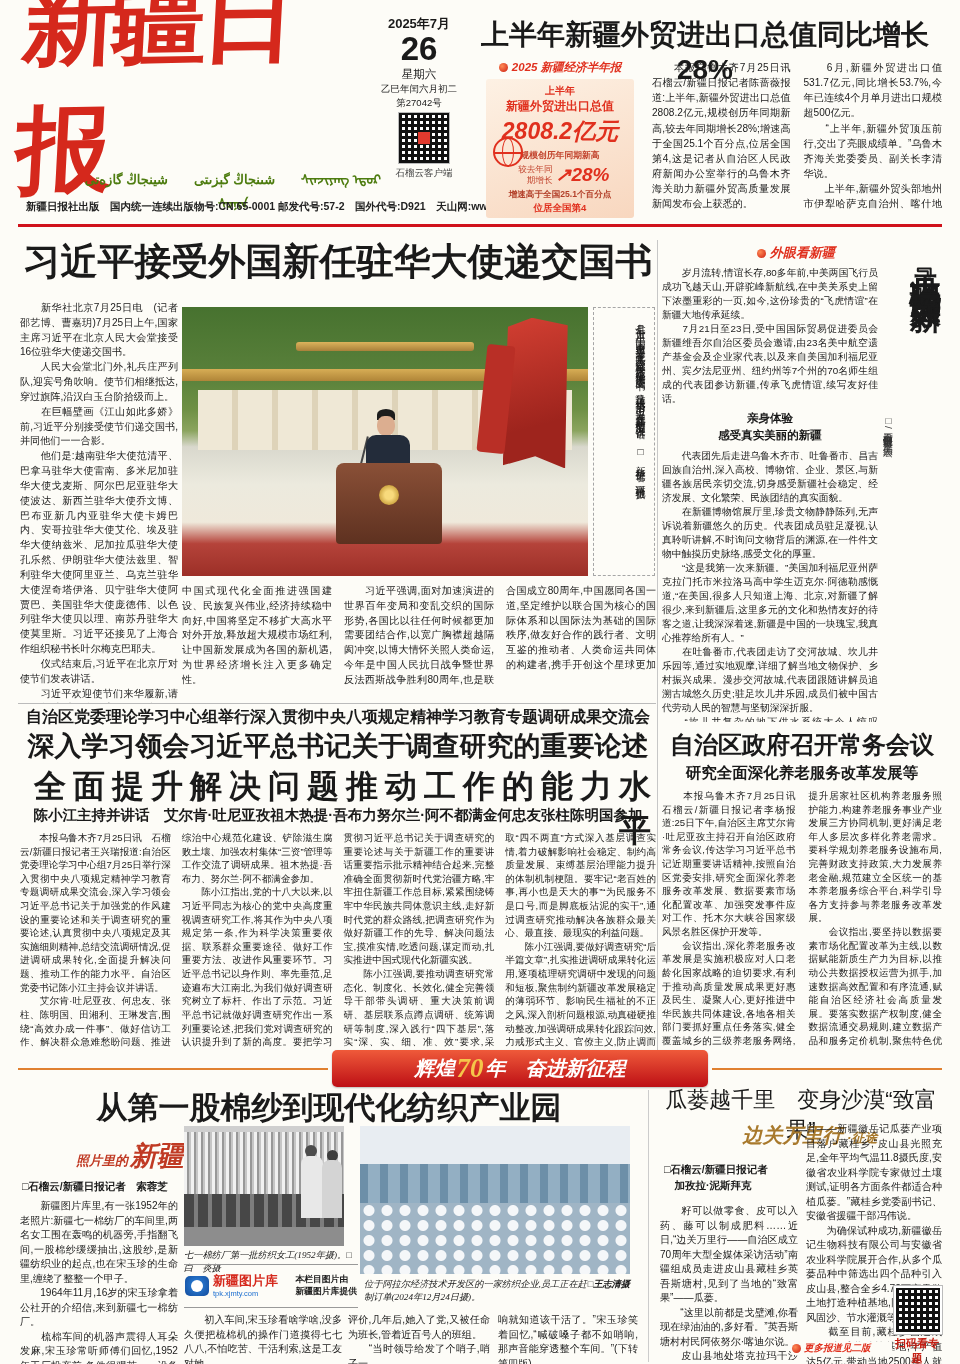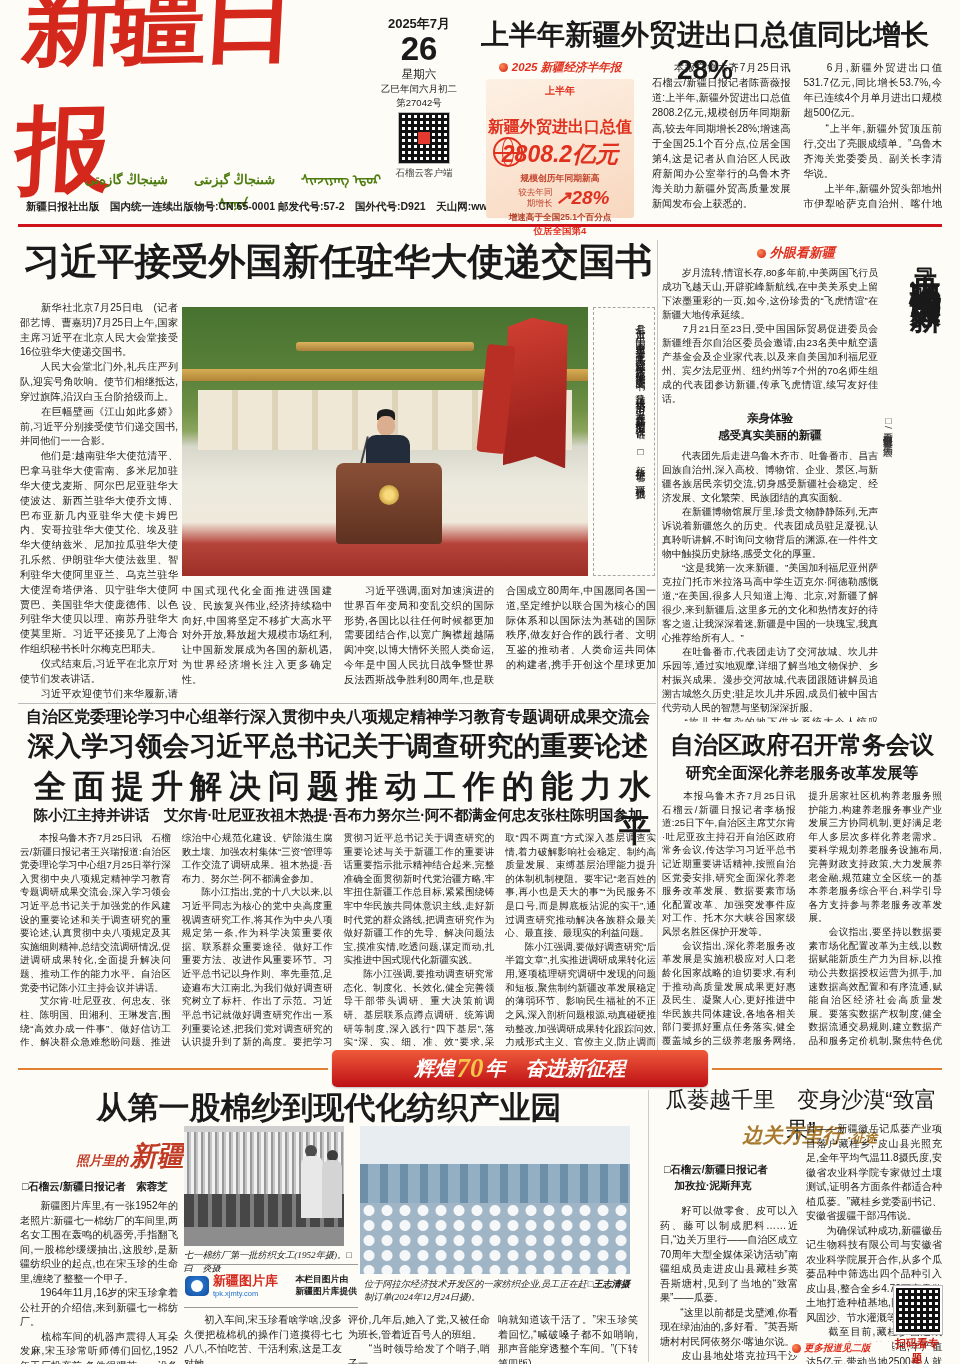--- a/index.html
+++ b/index.html
@@ -33,21 +33,21 @@
 
   
   .t-head{left:466px;top:16px;width:478px;font-size:28px;font-weight:900;text-align:center;}
   .t-info{left:486px;top:60px;width:148px;height:160px;}
   .t-tag{display:flex;align-items:center;justify-content:center;gap:4px;color:#e0301e;
          font-weight:900;font-style:italic;font-size:11.5px;}
   .dot{width:9px;height:9px;border-radius:50%;background:radial-gradient(circle at 35% 35%,#ff8a55,#cc1c10);}
   .t-box{position:relative;margin-top:4px;height:134px;background:linear-gradient(160deg,#fdf1e4,#f8d7bf);
          border-radius:3px;text-align:center;color:#e0301e;padding-top:5px;}
   .t-period{font-size:10px;font-weight:bold;}
-  .t-title{font-size:16px;font-weight:900;margin-top:19px;}
+  .t-title{font-size:12px;font-weight:900;margin-top:0;}
   .t-value{font-size:23px;font-weight:900;font-style:italic;margin-top:1px;}
   .t-note1{font-size:8.8px;margin-top:3px;color:#c2442e;font-weight:bold;}
   .t-growth{display:flex;justify-content:center;align-items:center;gap:3px;margin-top:1px;}
   .t-glabel{font-size:8.6px;width:42px;line-height:1.2;text-align:right;color:#c2442e;}
   .t-gpct{font-size:19px;font-weight:900;font-style:italic;}
   .t-note2{font-size:8.6px;margin-top:3px;color:#b3402a;font-weight:bold;}
   .t-note3{font-size:9.5px;color:#e0301e;font-weight:900;margin-top:1px;}
   .globe{position:absolute;left:7px;top:58px;width:26px;height:26px;border:2px solid #e0301e;border-radius:50%;}
   .globe .mer{position:absolute;inset:-1px 28%;border:1.5px solid #e0301e;border-radius:50%;}
   .globe .eq{position:absolute;left:-1px;right:-1px;top:50%;height:1.5px;background:#e0301e;}

